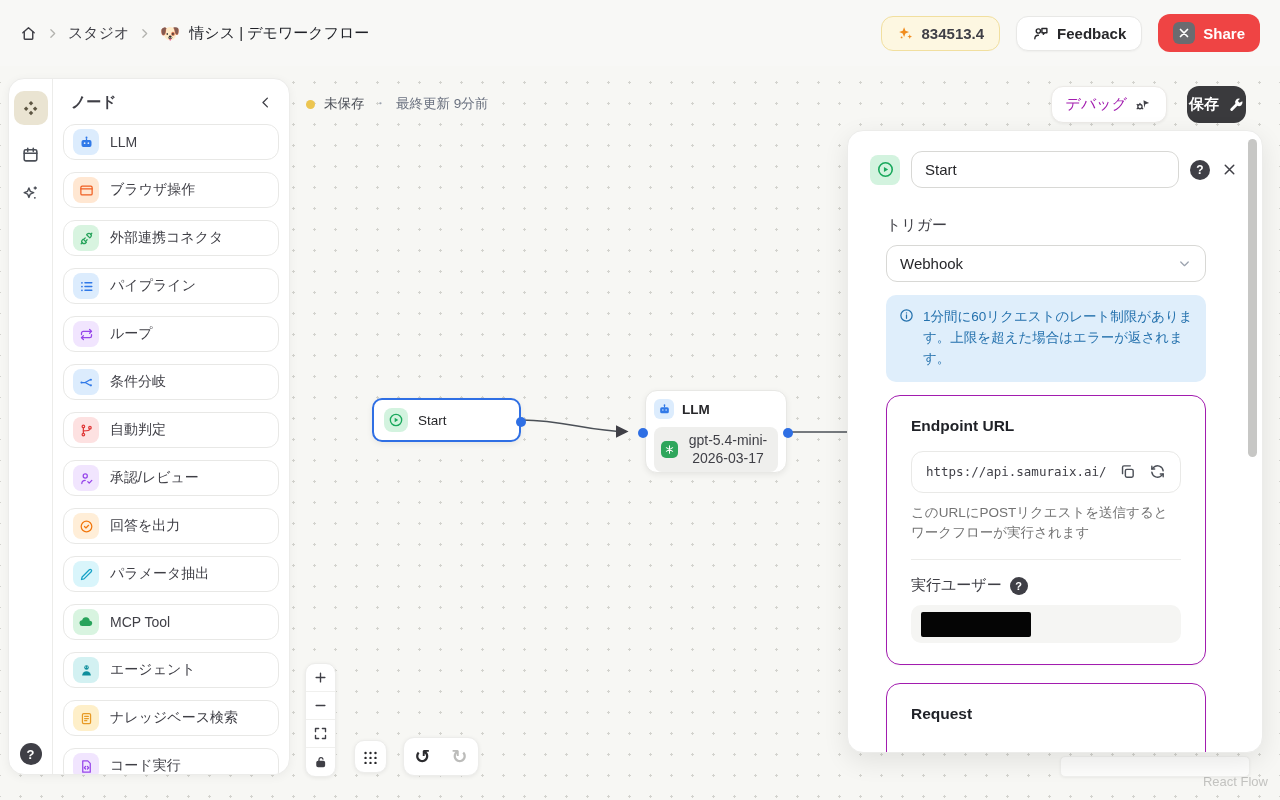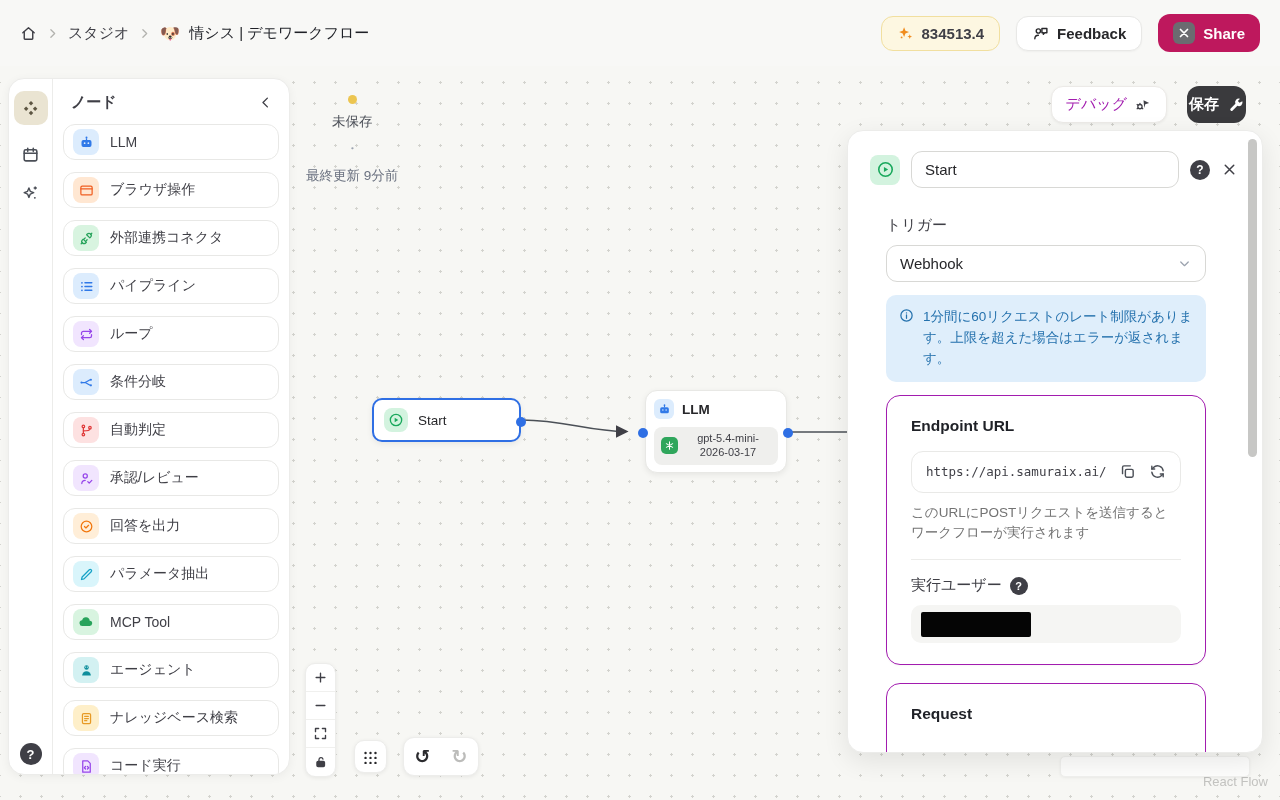--- a/index.html
+++ b/index.html
@@ -13,31 +13,31 @@
   
   .header { position:absolute; left:0; top:0; width:1280px; height:66px;
     display:flex; align-items:center; justify-content:space-between; padding:0 20px; background:#f8f8f6; z-index:10;}
   .crumbs { display:flex; align-items:center; gap:9px; font-size:15px; color:#3f3f46;}
   .crumb-sep { color:#b3b3af; display:flex; }
   .crumb-title { color:#1f2127; }
   .hdr-right { display:flex; align-items:center; gap:16px; }
   .pill { display:flex; align-items:center; gap:8px; border-radius:12px; padding:8px 15px; font-size:15px; font-weight:700; }
   .badge-pill { background:#fdf7e1; border:1px solid #f1df9f; color:#3f3f46; }
   .feedback-pill { background:#fff; border:1px solid #e8e8e6; color:#27272a; box-shadow:0 1px 2px rgba(0,0,0,.04); cursor:pointer;}
-  .share-pill { background:#be185d; color:#fff; cursor:pointer; }
+  .share-pill { background:#ef4444; color:#fff; cursor:pointer; }
   .x-chip { width:22px; height:22px; border-radius:6px; background:#6b6b70; display:flex; align-items:center; justify-content:center; }
 
   
   .canvas { position:absolute; left:0; top:66px; width:1280px; height:734px;
     background-color:#f7f7f4;
     background-image:radial-gradient(circle,#d3d3ce 1.1px,transparent 1.1px);
     background-size:21px 21px; background-position:10px 6px; }
   .edges { position:absolute; left:0; top:0; z-index:1; pointer-events:none; }
 
-  .status-row { position:absolute; left:306px; top:95px; display:flex; align-items:center; gap:9px; font-size:13.5px; z-index:2;flex-direction:column;}
+  .status-row { position:absolute; left:306px; top:95px; display:flex; align-items:center; gap:9px; font-size:13.5px; z-index:2;}
   .dot-unsaved { width:9px; height:9px; border-radius:50%; background:#ecc550; }
   .status-unsaved { color:#4b4f57; }
   .status-sep { color:#9ca3af; }
   .status-updated { color:#6b7280; }
 
   .canvas-actions { position:absolute; top:86px; right:34px; display:flex; gap:20px; z-index:2; }
   .btn-debug { display:flex; align-items:center; gap:8px; background:#fff; border:1px solid #eceae7; border-radius:12px;
     padding:8px 14px; font-size:15px; color:#a21caf; box-shadow:0 1px 3px rgba(0,0,0,.06); cursor:pointer;}
   .btn-save { display:flex; align-items:center; gap:9px; background:#3a3a3d; border-radius:12px;
     padding:8px 2px; font-size:15px; font-weight:700; color:#fff; cursor:pointer;}
@@ -49,21 +49,21 @@
   .node-llm { left:645px; top:390px; width:142px; height:83px; border:1px solid #e8e8e5; border-radius:12px; padding:8px; cursor:pointer;}
   .node-llm-head { display:flex; align-items:center; gap:8px; }
   .node-title { font-size:13.5px; color:#27272a; font-weight:600;}
   .chip { border-radius:8px; display:flex; align-items:center; justify-content:center; flex:none; }
   .chip-24 { width:24px; height:24px; }
   .chip-20 { width:20px; height:20px; border-radius:6px; }
   .chip-30 { width:30px; height:30px; }
   .c-startgreen { background:#d3f3df; color:#19a85c; }
   .model-pill { margin-top:8px; background:#efefed; border-radius:8px; padding:5px 7px; display:flex; align-items:center; gap:7px; }
   .openai-chip { width:17px; height:17px; border-radius:5px; background:#2fa65c; color:#fff; display:flex; align-items:center; justify-content:center; flex:none;}
-  .model-text { font-size:11px; color:#3f3f46; line-height:1.25; text-align:center; flex:1;}
+  .model-text { font-size:14px; color:#3f3f46; line-height:1.25; text-align:center; flex:1;}
   .handle { position:absolute; width:10px; height:10px; border-radius:50%; background:#2f6fe4; z-index:3; }
 
   
   .zoom-stack { position:absolute; left:305px; top:663px; width:31px; background:#fff; border:1px solid #ededeb;
     border-radius:10px; box-shadow:0 1px 4px rgba(0,0,0,.07); z-index:3; overflow:hidden;}
   .zoom-btn { width:100%; height:28px; display:flex; align-items:center; justify-content:center; color:#3f3f46; cursor:pointer; border-bottom:1px solid #f0f0ee;}
   .zoom-btn:last-child { border-bottom:none; }
   .grid-btn { position:absolute; left:354px; top:740px; width:33px; height:33px; background:#fff; border:1px solid #ededeb;
     border-radius:10px; box-shadow:0 1px 4px rgba(0,0,0,.07); display:flex; align-items:center; justify-content:center; color:#27272a; z-index:3; cursor:pointer;}
   .history { position:absolute; left:403px; top:737px; width:76px; height:39px; background:#fff; border:1px solid #ededeb;

